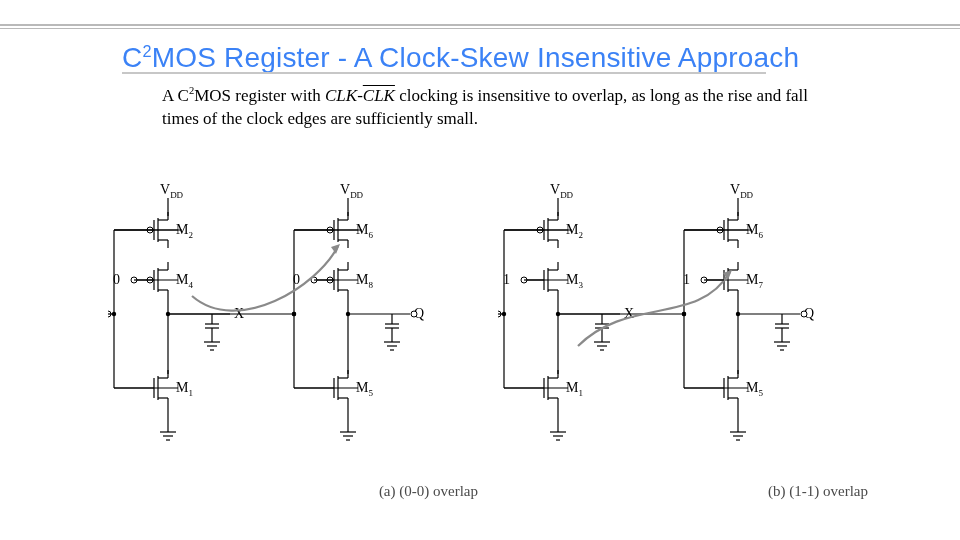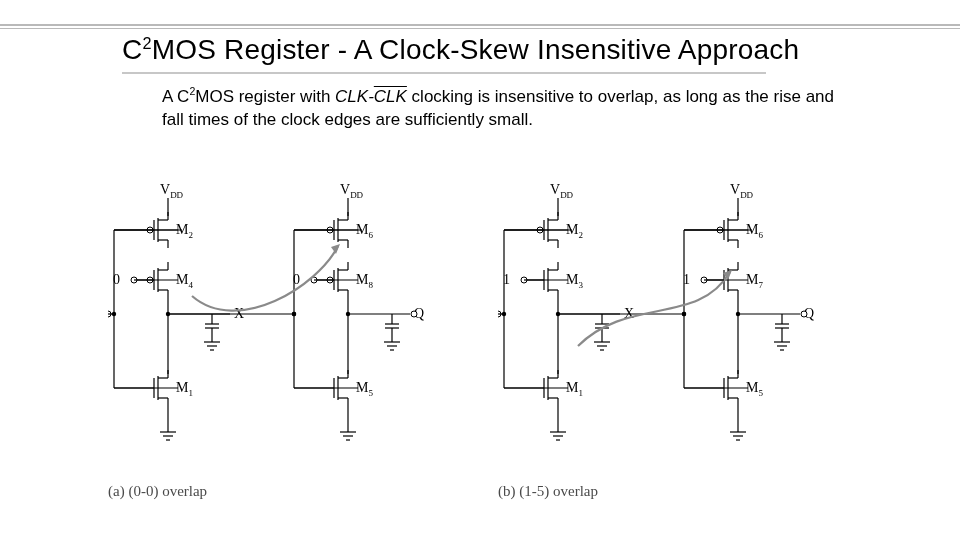--- a/index.html
+++ b/index.html
@@ -1,30 +1,30 @@
 <!DOCTYPE html>
 <html><head>
 <meta charset="utf-8">
 <style>
   html,body{margin:0;padding:0;width:960px;height:540px;background:#fff;font-family:"Segoe UI","Trebuchet MS",sans-serif;color:#262626}
   .top-rule{position:absolute;left:0;right:0;top:24px;height:6px}
   .top-rule::before{content:"";position:absolute;left:0;right:0;top:0;border-top:2px solid #b9b9b9}
   .top-rule::after{content:"";position:absolute;left:0;right:0;top:4px;border-top:1px solid #b9b9b9}
-  .title{position:absolute;left:122px;top:34px;font-size:28px;font-weight:400;color:#000000;letter-spacing:.2px}
+  .title{position:absolute;left:122px;top:42px;font-size:28px;font-weight:400;color:#3b82f6;letter-spacing:.2px}
   .title sup{font-size:.58em;vertical-align:super}
   .title-underline{position:absolute;left:122px;top:72px;width:644px;border-top:2px solid #c7c7c7}
-  .body{position:absolute;left:162px;top:84px;width:684px;font-family:Liberation Sans, sans-serif;font-size:17px;line-height:1.35;color:#000}
+  .body{position:absolute;left:162px;top:84px;width:684px;font-family:Liberation Serif, serif;font-size:17px;line-height:1.35;color:#000}
   .body sup{font-size:.62em}
   .italic{font-style:italic}
   .over{text-decoration:overline}
   .figs{position:absolute;left:108px;top:160px;width:760px;height:330px}
   .col{position:absolute;top:16px;width:370px;height:330px}
   .col.a{left:0}
   .col.b{left:390px}
-  .cap{position:absolute;bottom:6px;left:0;right:0;text-align:left;font-family:Georgia,serif;font-size:15px;color:#4a4a4a}
+  .cap{position:absolute;bottom:6px;left:0;right:0;text-align:right;font-family:Georgia,serif;font-size:15px;color:#4a4a4a}
   svg{position:absolute;top:0;left:0}
   .wire{stroke:#000;stroke-width:1.2;fill:none}
   .txt{font:14px Georgia,serif}
   .sub{font:9px Georgia,serif}
   .node{fill:#000}
   .arrow{stroke:#8a8a8a;stroke-width:2.2;fill:none}
   .arrowhead{fill:#8a8a8a}
 </style>
 </head>
 <body>
@@ -278,15 +278,15 @@
         <circle cx="306" cy="138" r="3" fill="#fff" stroke="#000" stroke-width="1"></circle>
         <path d="M 80,170 C 130,120 200,150 232,96" class="arrow"></path>
         <polygon points="234,94 225,97 230,104" class="arrowhead"></polygon>
         <line x1="6" y1="54" x2="46" y2="54" class="wire"></line>
         <line x1="6" y1="212" x2="46" y2="212" class="wire"></line>
         <line x1="26" y1="104" x2="46" y2="104" class="wire"></line>
         <line x1="186" y1="54" x2="226" y2="54" class="wire"></line>
         <line x1="186" y1="212" x2="226" y2="212" class="wire"></line>
         <line x1="206" y1="104" x2="226" y2="104" class="wire"></line>
       </svg>
-    <div class="cap">(b) (1-5) overlap</div>
+    <div class="cap">(b) (1-1) overlap</div>
   </div>
 </div>
 
 </body></html>

